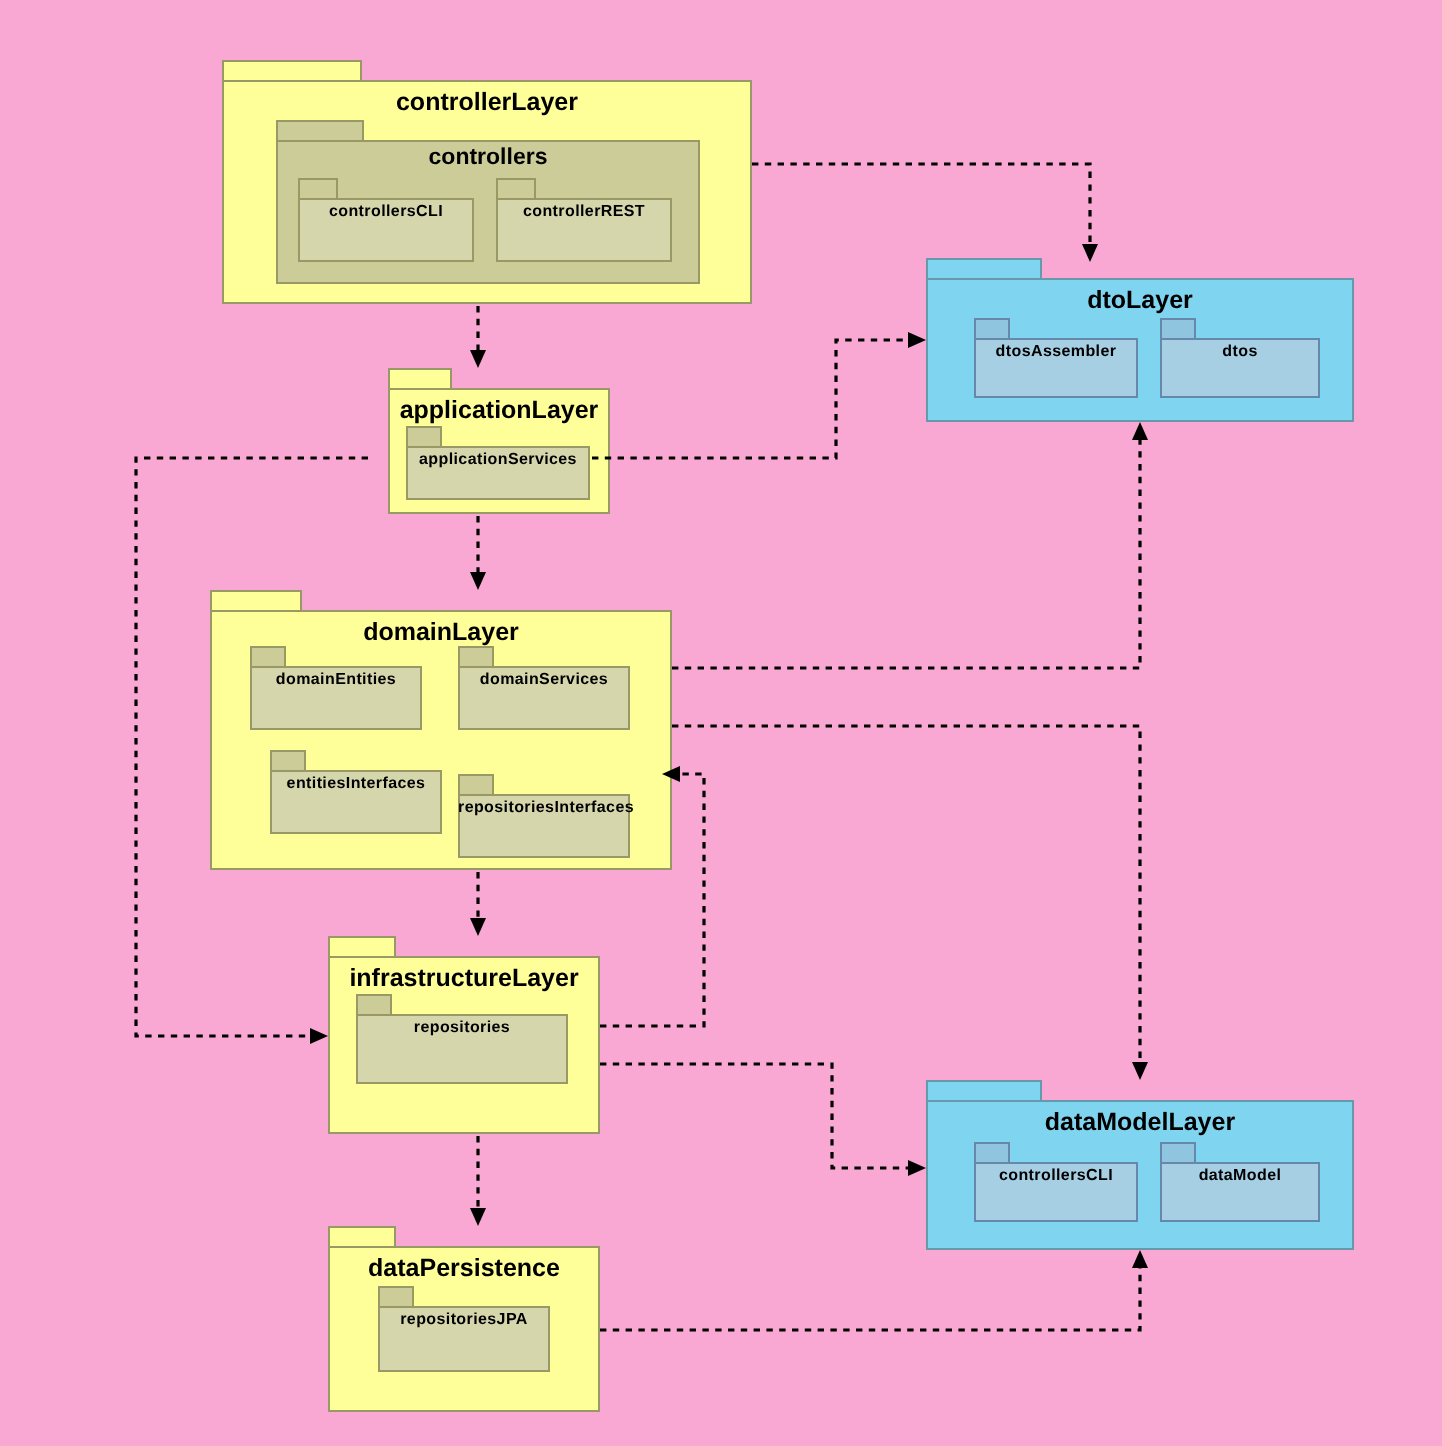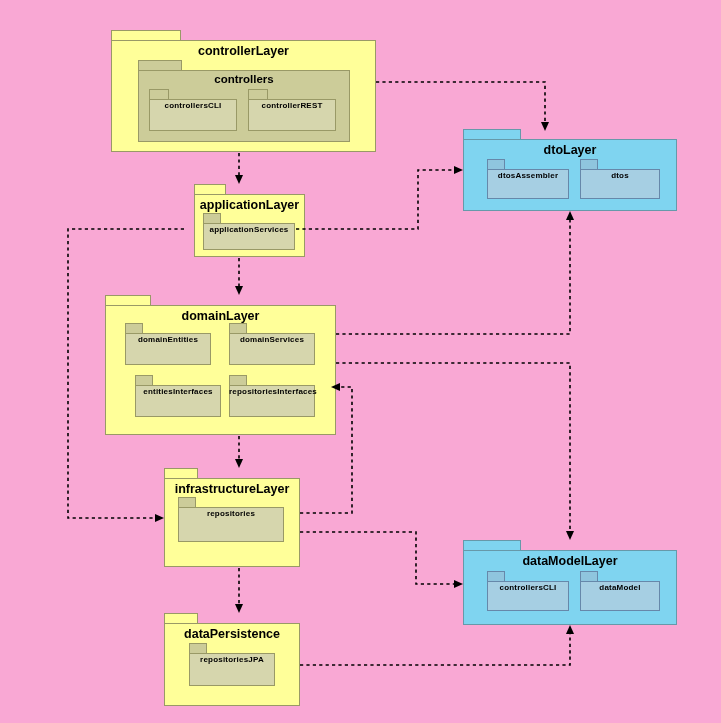--- a/index.html
+++ b/index.html
@@ -111,21 +111,21 @@
       <div class="body"></div>
       <div class="ttl leaf-title">domainServices</div>
     </div>
 
     <div class="pkg leaf" style="left:30px;top:80px;width:86px;height:42px;">
       <div class="tab" style="width:18px;"></div>
       <div class="body"></div>
       <div class="ttl leaf-title">entitiesInterfaces</div>
     </div>
 
-    <div class="pkg leaf" style="left:124px;top:80px;width:86px;height:42px;">
+    <div class="pkg leaf" style="left:124px;top:92px;width:86px;height:42px;">
       <div class="tab" style="width:18px;"></div>
       <div class="body"></div>
       <div class="ttl leaf-title">repositoriesInterfaces</div>
     </div>
   </div>
 
   <div class="pkg layer-yellow" style="left:164px;top:468px;width:136px;height:99px;">
     <div class="tab" style="width:34px;"></div>
     <div class="body"></div>
     <div class="ttl layer-title">infrastructureLayer</div>

